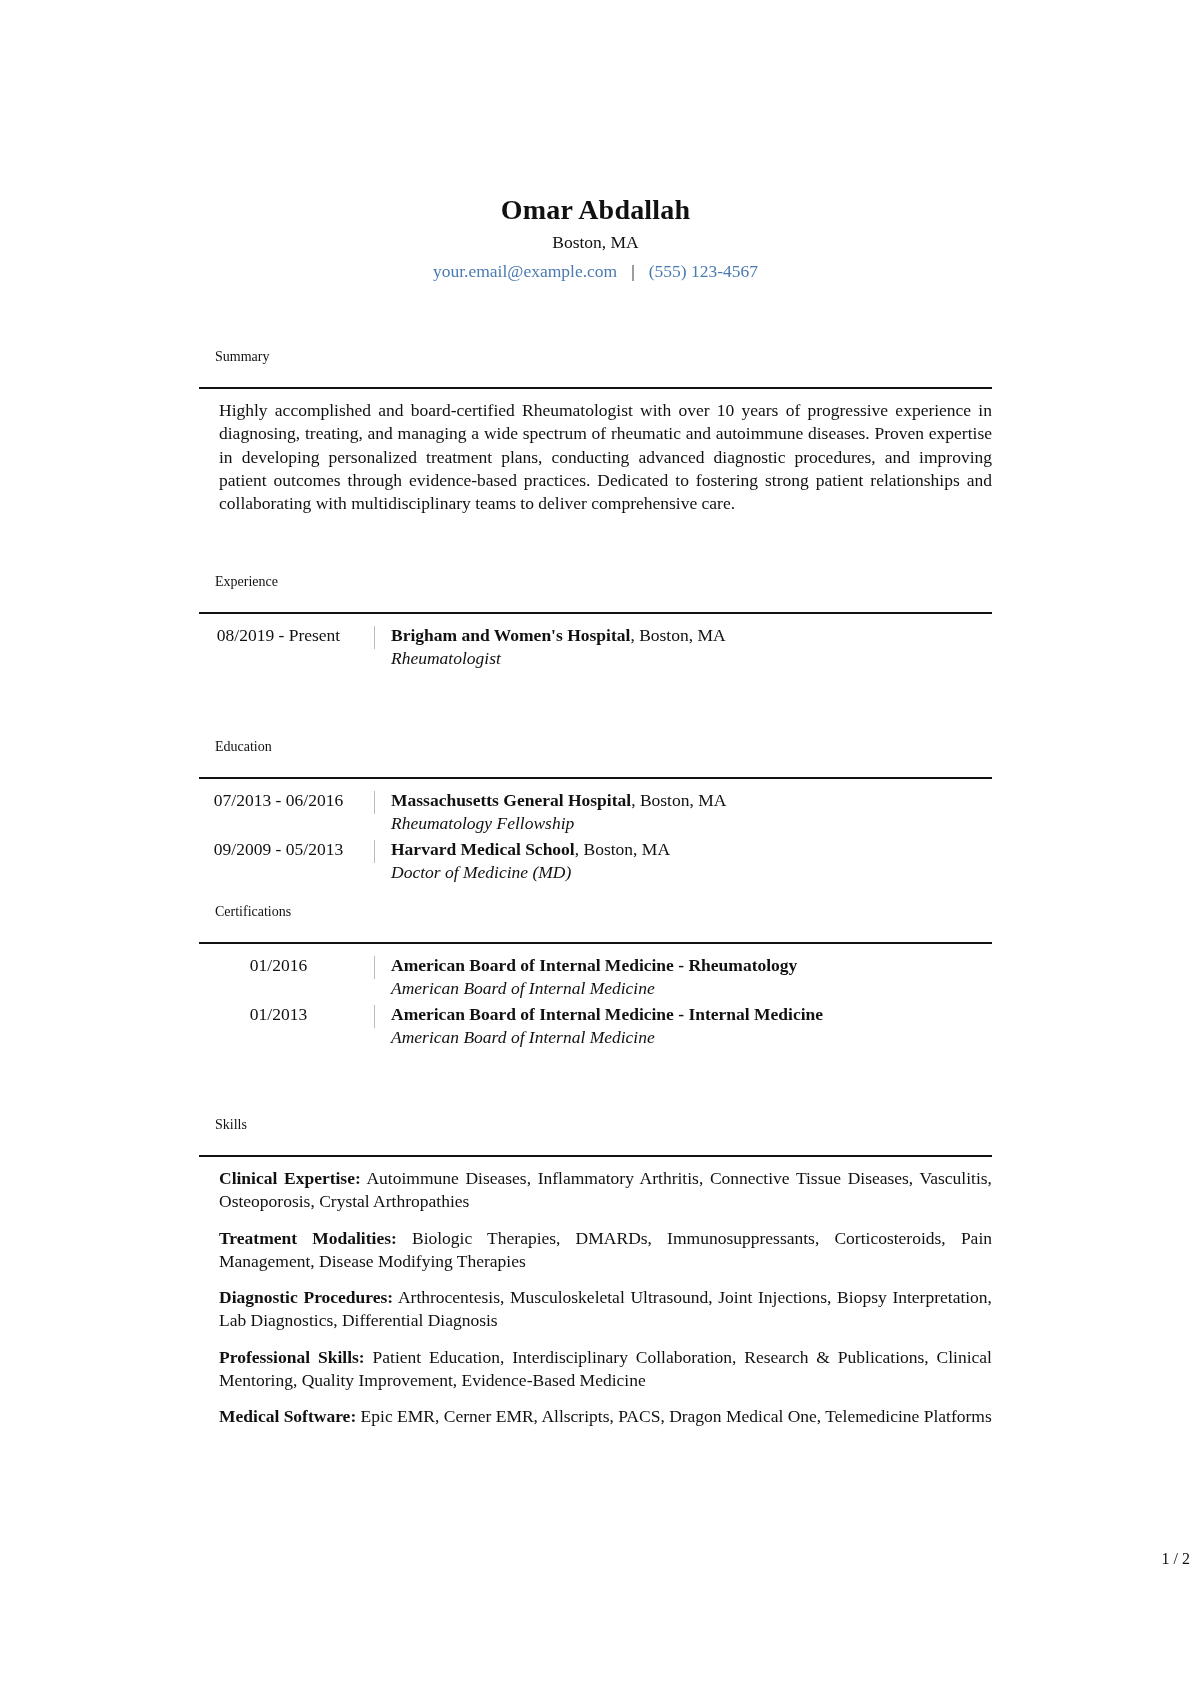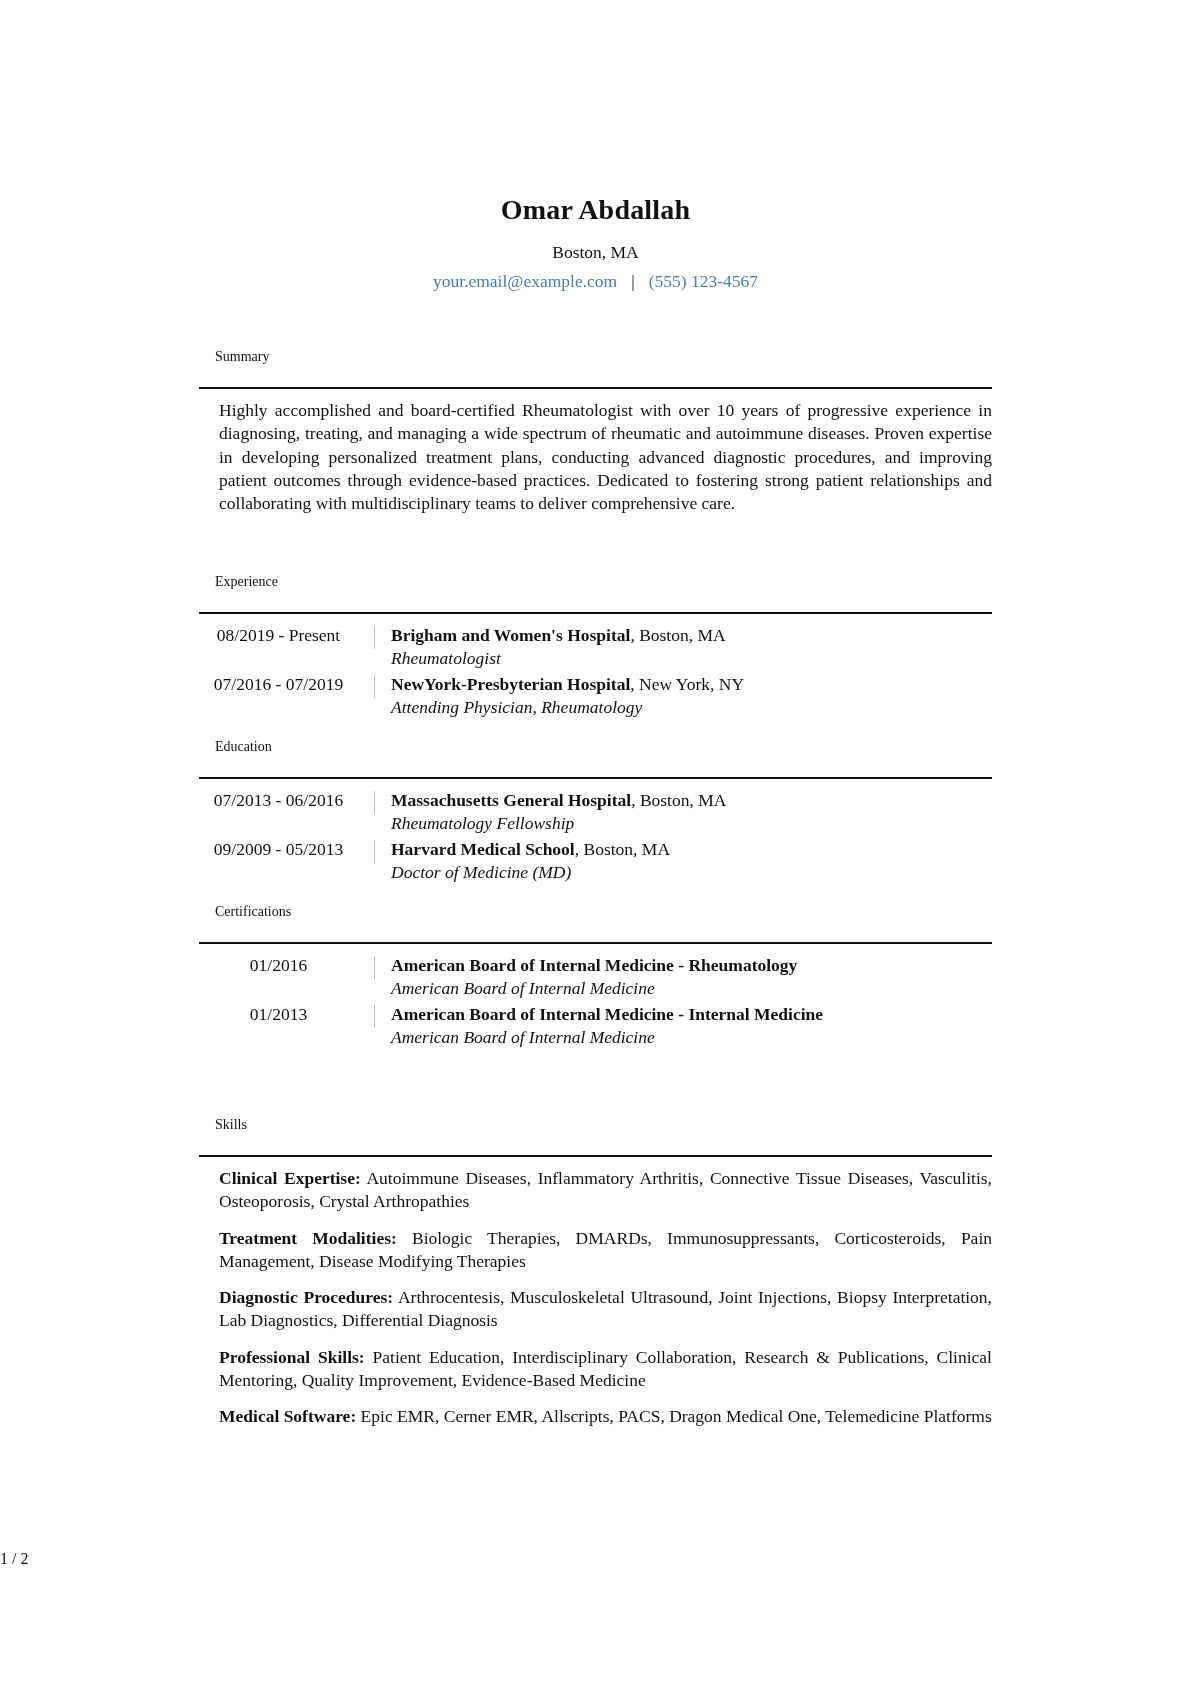--- a/index.html
+++ b/index.html
@@ -1,21 +1,21 @@
 <!DOCTYPE html>
 <html><head>
   <meta charset="utf-8">
   <style>
     html, body { margin: 0; padding: 0; background: #ffffff; }
     body { width: 1190px; height: 1683px; position: relative; overflow: hidden;
            font-family: "Liberation Serif", "DejaVu Serif", serif; color: #111; }
     .page { position: absolute; left: 199px; top: 0; width: 793px; }
     .header { position: absolute; left: 0; width: 793px; top: 193px; text-align: center; }
     .name { font-size: 28px; font-weight: 700; letter-spacing: 0.2px; line-height: 34px; color: #111; }
-    .location { font-size: 17.5px; line-height: 24px; margin-top: 13px; }
+    .location { font-size: 17.5px; line-height: 24px; margin-top: 3px; }
     .contacts { font-size: 17.5px; line-height: 24px; margin-top: 5px; }
     .contacts a { color: #4a7ab0; text-decoration: none; }
     .contacts .sep { color: #222; margin: 0 14px; }
 
     .section { position: absolute; left: 0; width: 793px; }
     .section h2 { font-size: 14px; font-weight: 400; margin: 16px; line-height: 28px; }
     .section .rule { height: 0; border-top: 2px solid #111; margin-top: 3px; }
 
     .summary-text { margin: 10px 0 0 20px; font-size: 17.5px; line-height: 23.3px; text-align: justify; }
 
@@ -24,21 +24,21 @@
     .entry .date { width: 175px; text-align: center; font-size: 17.5px; line-height: 23.3px; padding-right: 16px; box-sizing: border-box; }
     .entry .bar { width: 1px; height: 23px; background: #bbb; margin-top: 2px; }
     .entry .body { padding-left: 16px; font-size: 17.5px; line-height: 23.3px; }
     .entry .org { font-weight: 700; }
     .entry .role { font-style: italic; }
 
     .skills { margin: 10px 0 2px 20px; }
     .skill { font-size: 17.5px; line-height: 23.3px; text-align: justify; margin-bottom: 13px; }
     .skill .label { font-weight: 700; }
 
-    .page-number { position: absolute; left: 0; width: 1190px; top: 1550px; text-align: left; font-size: 16px; }
+    .page-number { position: absolute; left: 0; width: 1190px; top: 1550px; text-align: right; font-size: 16px; }
   </style>
 </head>
 <body>
 
 <div class="page">
 
   <div class="header">
     <div class="name">Omar Abdallah</div>
     <div class="location">Boston, MA</div>
     <div class="contacts">
@@ -55,28 +55,20 @@
   <div class="section" style="top:552px;">
     <h2>Experience</h2>
     <div class="rule"></div>
     <div class="entries">
       <div class="entry">
         <div class="date">08/2019 - Present</div>
         <div class="bar"></div>
         <div class="body">
           <div><span class="org">Brigham and Women's Hospital</span><span>, Boston, MA</span></div>
           <div class="role">Rheumatologist</div>
-        </div>
-      </div>
-      <div class="entry">
-        <div class="date">07/2016 - 07/2019</div>
-        <div class="bar"></div>
-        <div class="body">
-          <div><span class="org">NewYork-Presbyterian Hospital</span><span>, New York, NY</span></div>
-          <div class="role">Attending Physician, Rheumatology</div>
         </div>
       </div>
     </div>
   </div>
 
   <div class="section" style="top:717px;">
     <h2>Education</h2>
     <div class="rule"></div>
     <div class="entries">
       <div class="entry">

